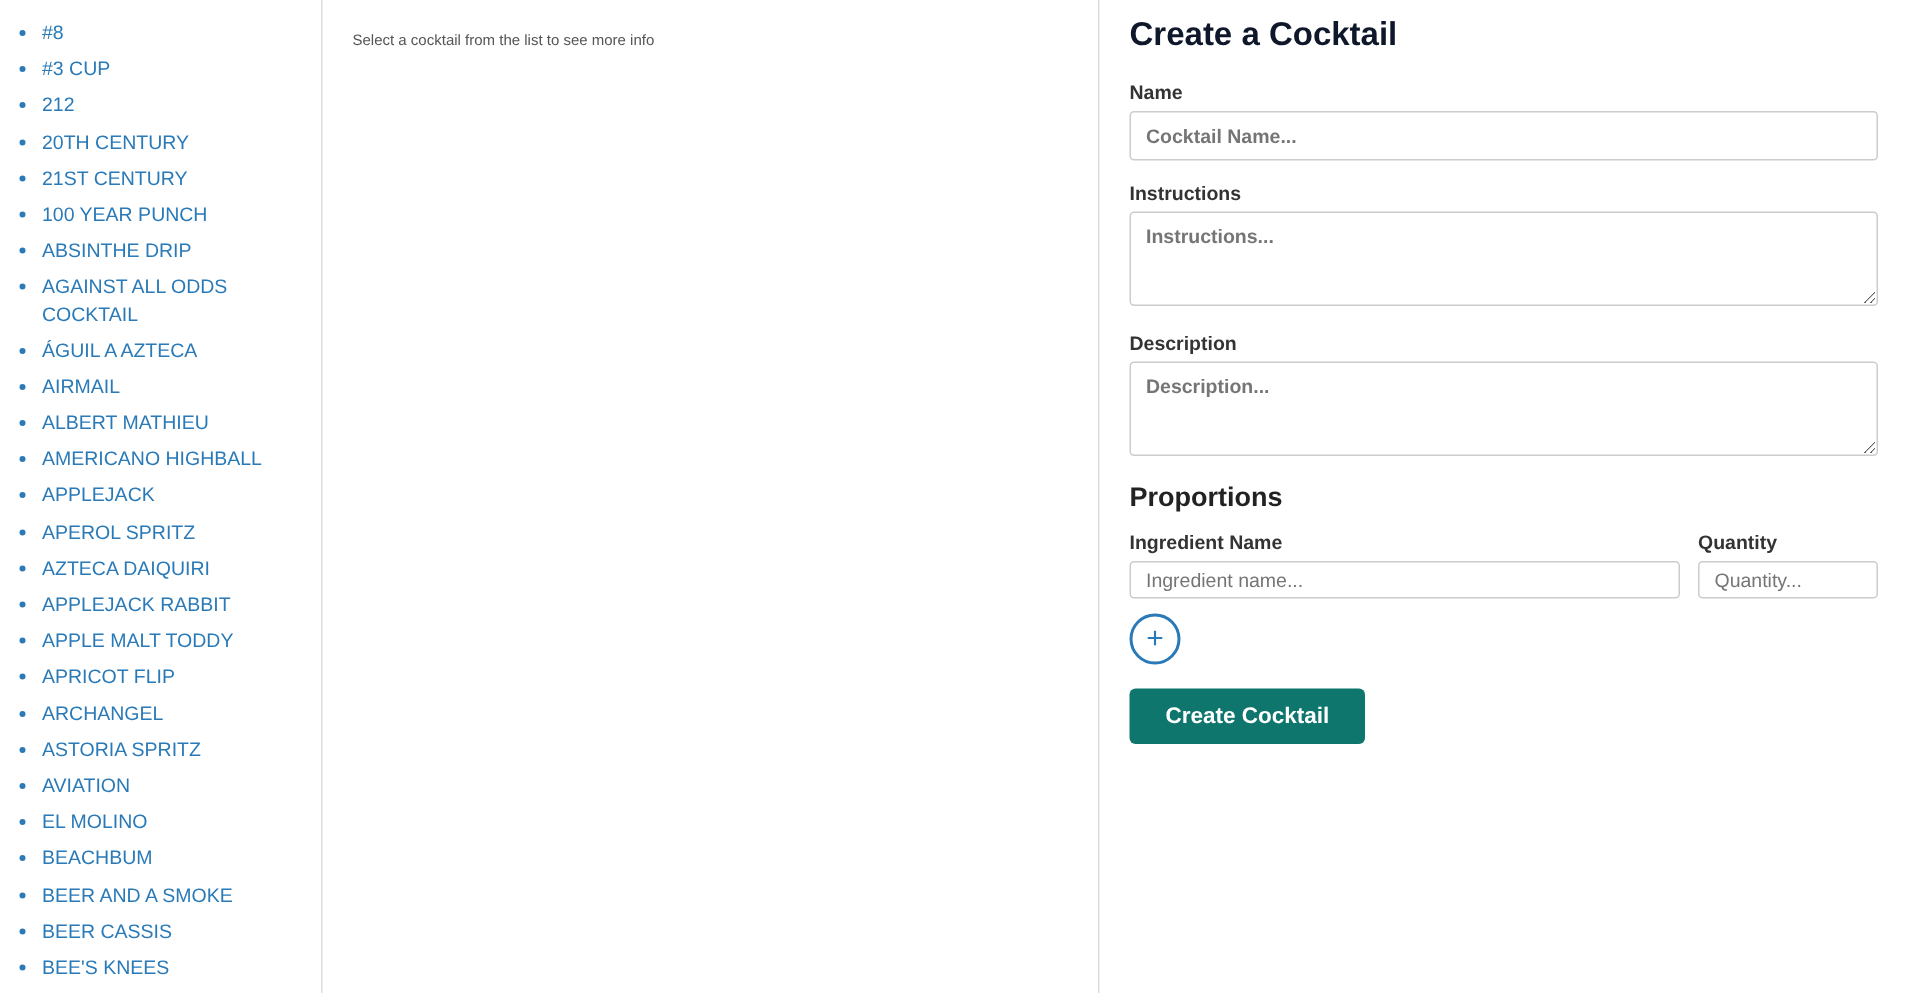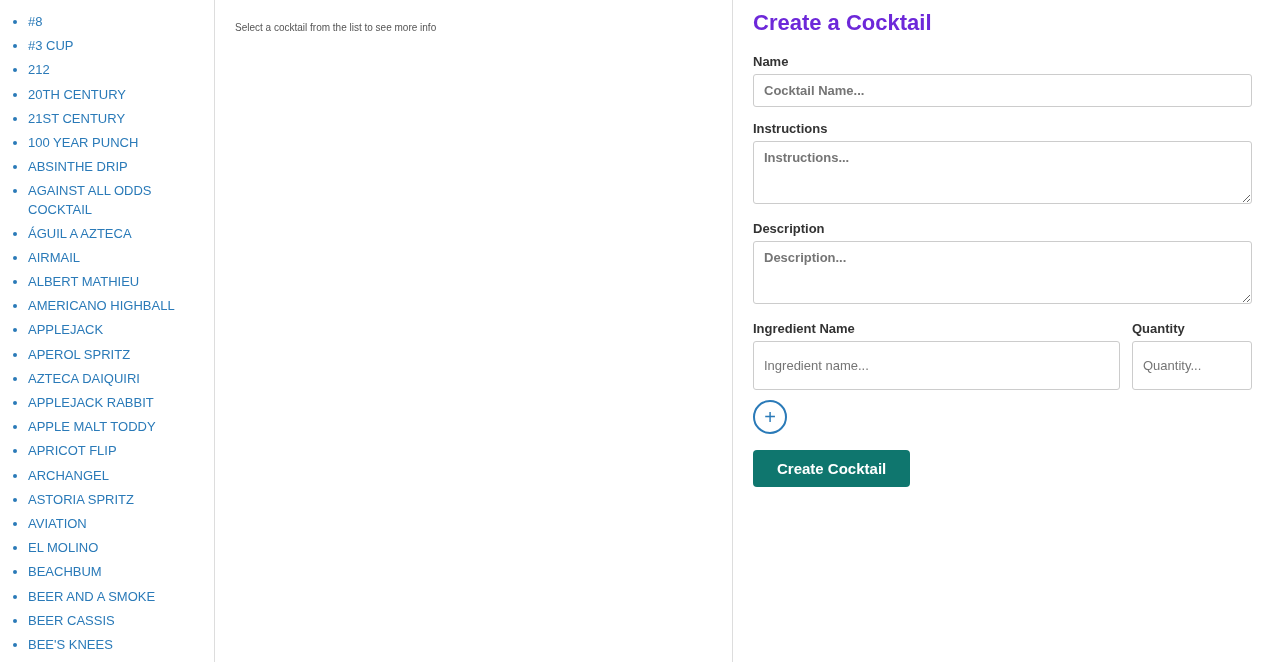--- a/index.html
+++ b/index.html
@@ -64,21 +64,21 @@
       width: 540px;
       min-width: 540px;
       padding: 10px 20px;
       border-left: 1px solid #ddd;
       overflow-y: auto;
     }
 
     .create-panel h1 {
       font-size: 22px;
       font-weight: bold;
-      color: #6d28d9;
+      color: #0f172a;
       margin-bottom: 18px;
     }
 
     .form-group {
       margin-bottom: 14px;
     }
 
     .form-group label {
       display: block;
       font-size: 13px;
@@ -131,21 +131,21 @@
       font-size: 13px;
       font-weight: 600;
       color: #333;
       margin-bottom: 5px;
     }
 
     .proportions-row input[type="text"] {
       width: 100%;
       border: 1px solid #ccc;
       border-radius: 3px;
-      padding: 16px 10px;
+      padding: 4px 10px;
       font-size: 13px;
       color: #333;
       outline: none;
       font-family: Arial, sans-serif;
     }
 
     .add-btn {
       width: 34px;
       height: 34px;
       border-radius: 50%;
@@ -237,20 +237,21 @@
     <div class="form-group">
       <label>Instructions</label>
       <textarea rows="3" placeholder="Instructions..." style=""></textarea>
     </div>
 
     <div class="form-group">
       <label>Description</label>
       <textarea rows="3" placeholder="Description..." style=""></textarea>
     </div>
 
+    <div class="proportions-title">Proportions</div>
 
     <div class="proportions-row">
       <div class="ingredient-col">
         <label>Ingredient Name</label>
         <input type="text" placeholder="Ingredient name..." style="">
       </div>
       <div class="quantity-col">
         <label>Quantity</label>
         <input type="text" placeholder="Quantity..." style="">
       </div>

